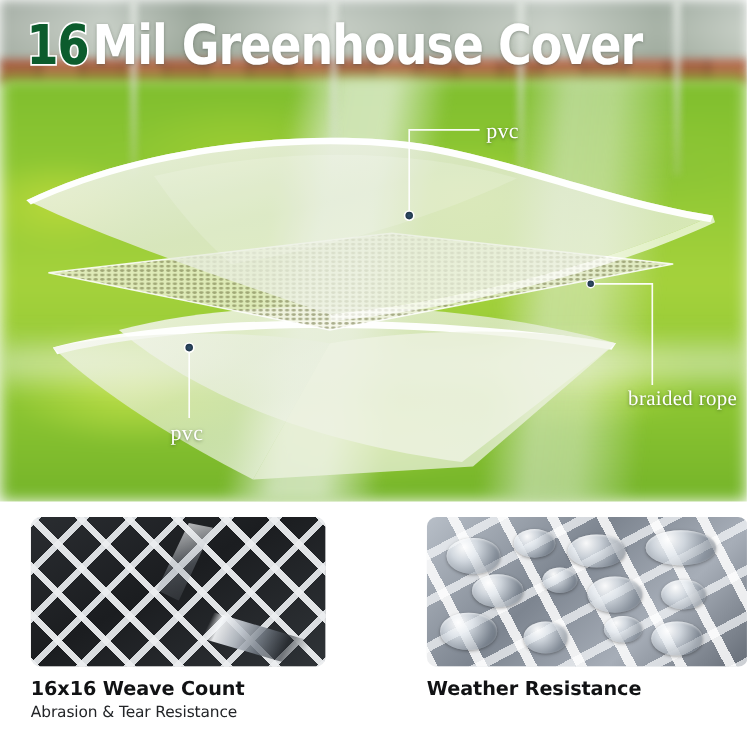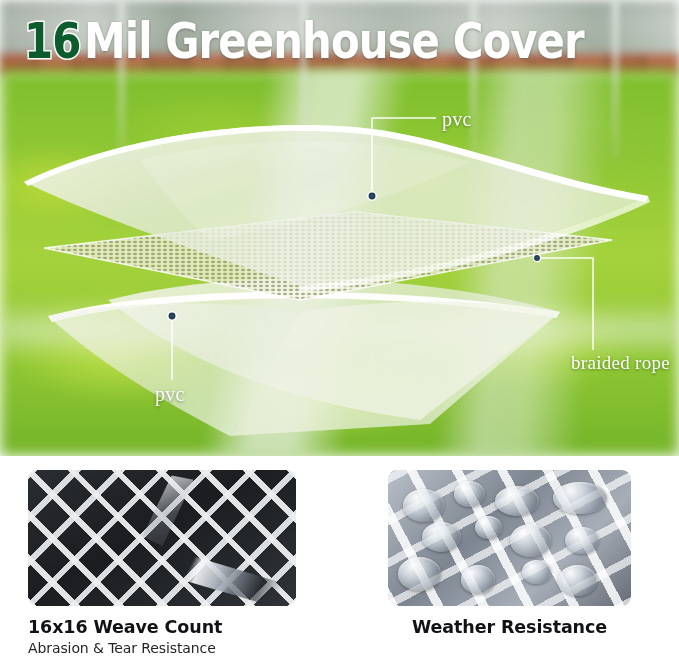--- a/index.html
+++ b/index.html
@@ -86,21 +86,21 @@
     text-shadow:0 1px 3px rgba(40,60,30,.55);
     font-family:Liberation Serif, serif;
   }
   #lbl-pvc-top{ left:442px; top:108px; }
   #lbl-rope{ left:533px; top:352px; font-size:19px;margin-left:38px; }
   #lbl-pvc-bottom{ left:155px; top:383px; }
 
   
   .panel{ position:absolute; }
   #panel-left{ left:28px; top:470px; width:268px; }
-  #panel-right{ left:388px; top:470px; width:243px;text-align:center; }
+  #panel-right{ left:388px; top:470px; width:292px; }
 
   .thumb{ width:100%; height:136px; border-radius:9px; overflow:hidden; position:relative; }
 
   
   .thumb-weave{
     background:
       repeating-linear-gradient(45deg,
         rgba(236,238,240,.95) 0px, rgba(236,238,240,.95) 6px,
         rgba(0,0,0,0) 6px, rgba(0,0,0,0) 31px),
       repeating-linear-gradient(-45deg,

